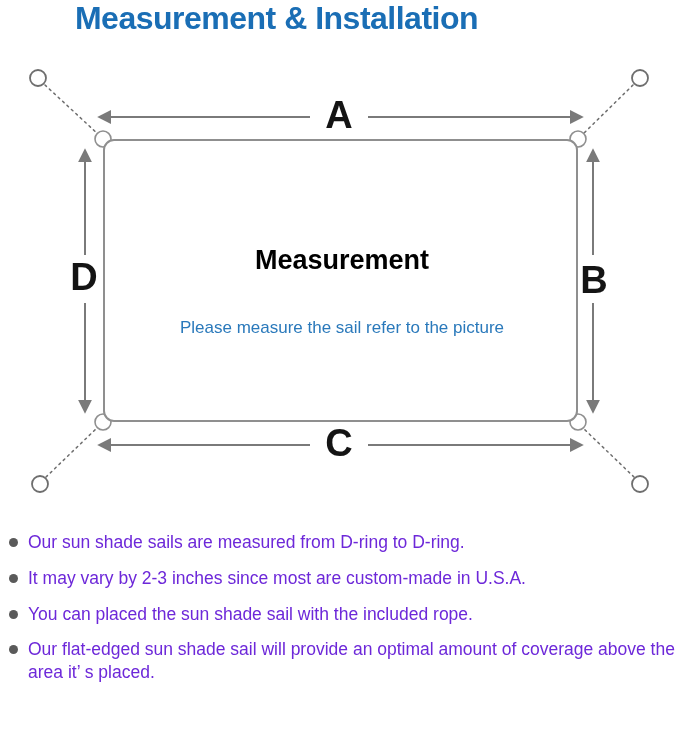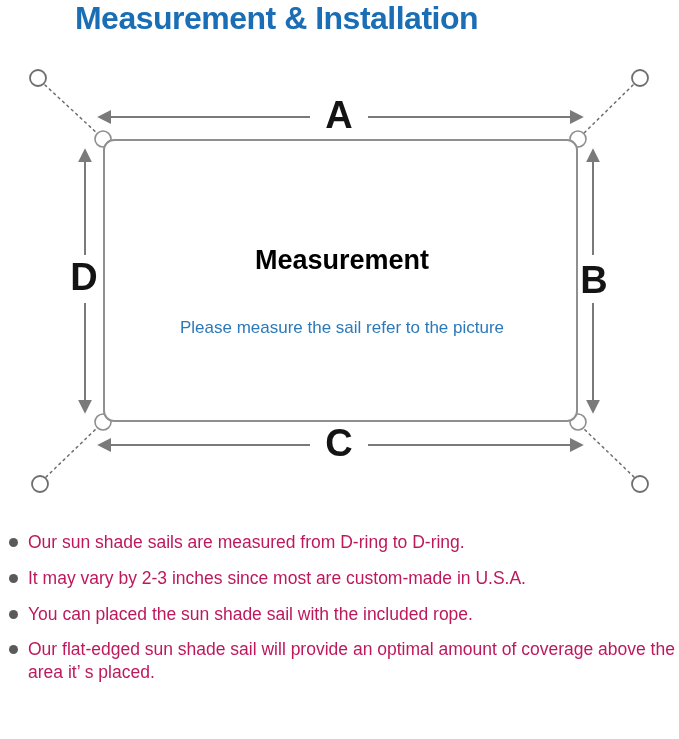--- a/index.html
+++ b/index.html
@@ -10,21 +10,21 @@
   .diagram-svg{position:absolute;left:0;top:55px;}
   .dim-label{position:absolute;transform:translate(-50%,-50%);
         font-size:38px;font-weight:bold;color:#141414;line-height:1;}
   .center-title{position:absolute;transform:translate(-50%,-50%);
         font-size:27px;font-weight:bold;color:#000000;white-space:nowrap;}
   .center-caption{position:absolute;transform:translate(-50%,-50%);
         font-size:17px;color:#2a79bb;white-space:nowrap;}
   .notes{position:absolute;top:531px;left:0;right:0;padding:0 4px 0 9px;}
   .note{display:flex;gap:10px;margin-bottom:13px;align-items:flex-start;}
   .dot{flex:none;width:9px;height:9px;border-radius:50%;background:#5a5a5a;margin-top:7px;}
-  .note-text{font-size:17.5px;line-height:1.3;color:#be185d;}
+  .note-text{font-size:17.5px;line-height:1.3;color:#6d28d9;}
 </style>
 </head>
 <body>
 
 <div id="page">
 
   <div class="page-title">Measurement &amp; Installation</div>
 
   <svg class="diagram-svg" width="679" height="445" viewBox="0 0 679 445">
     <defs>

